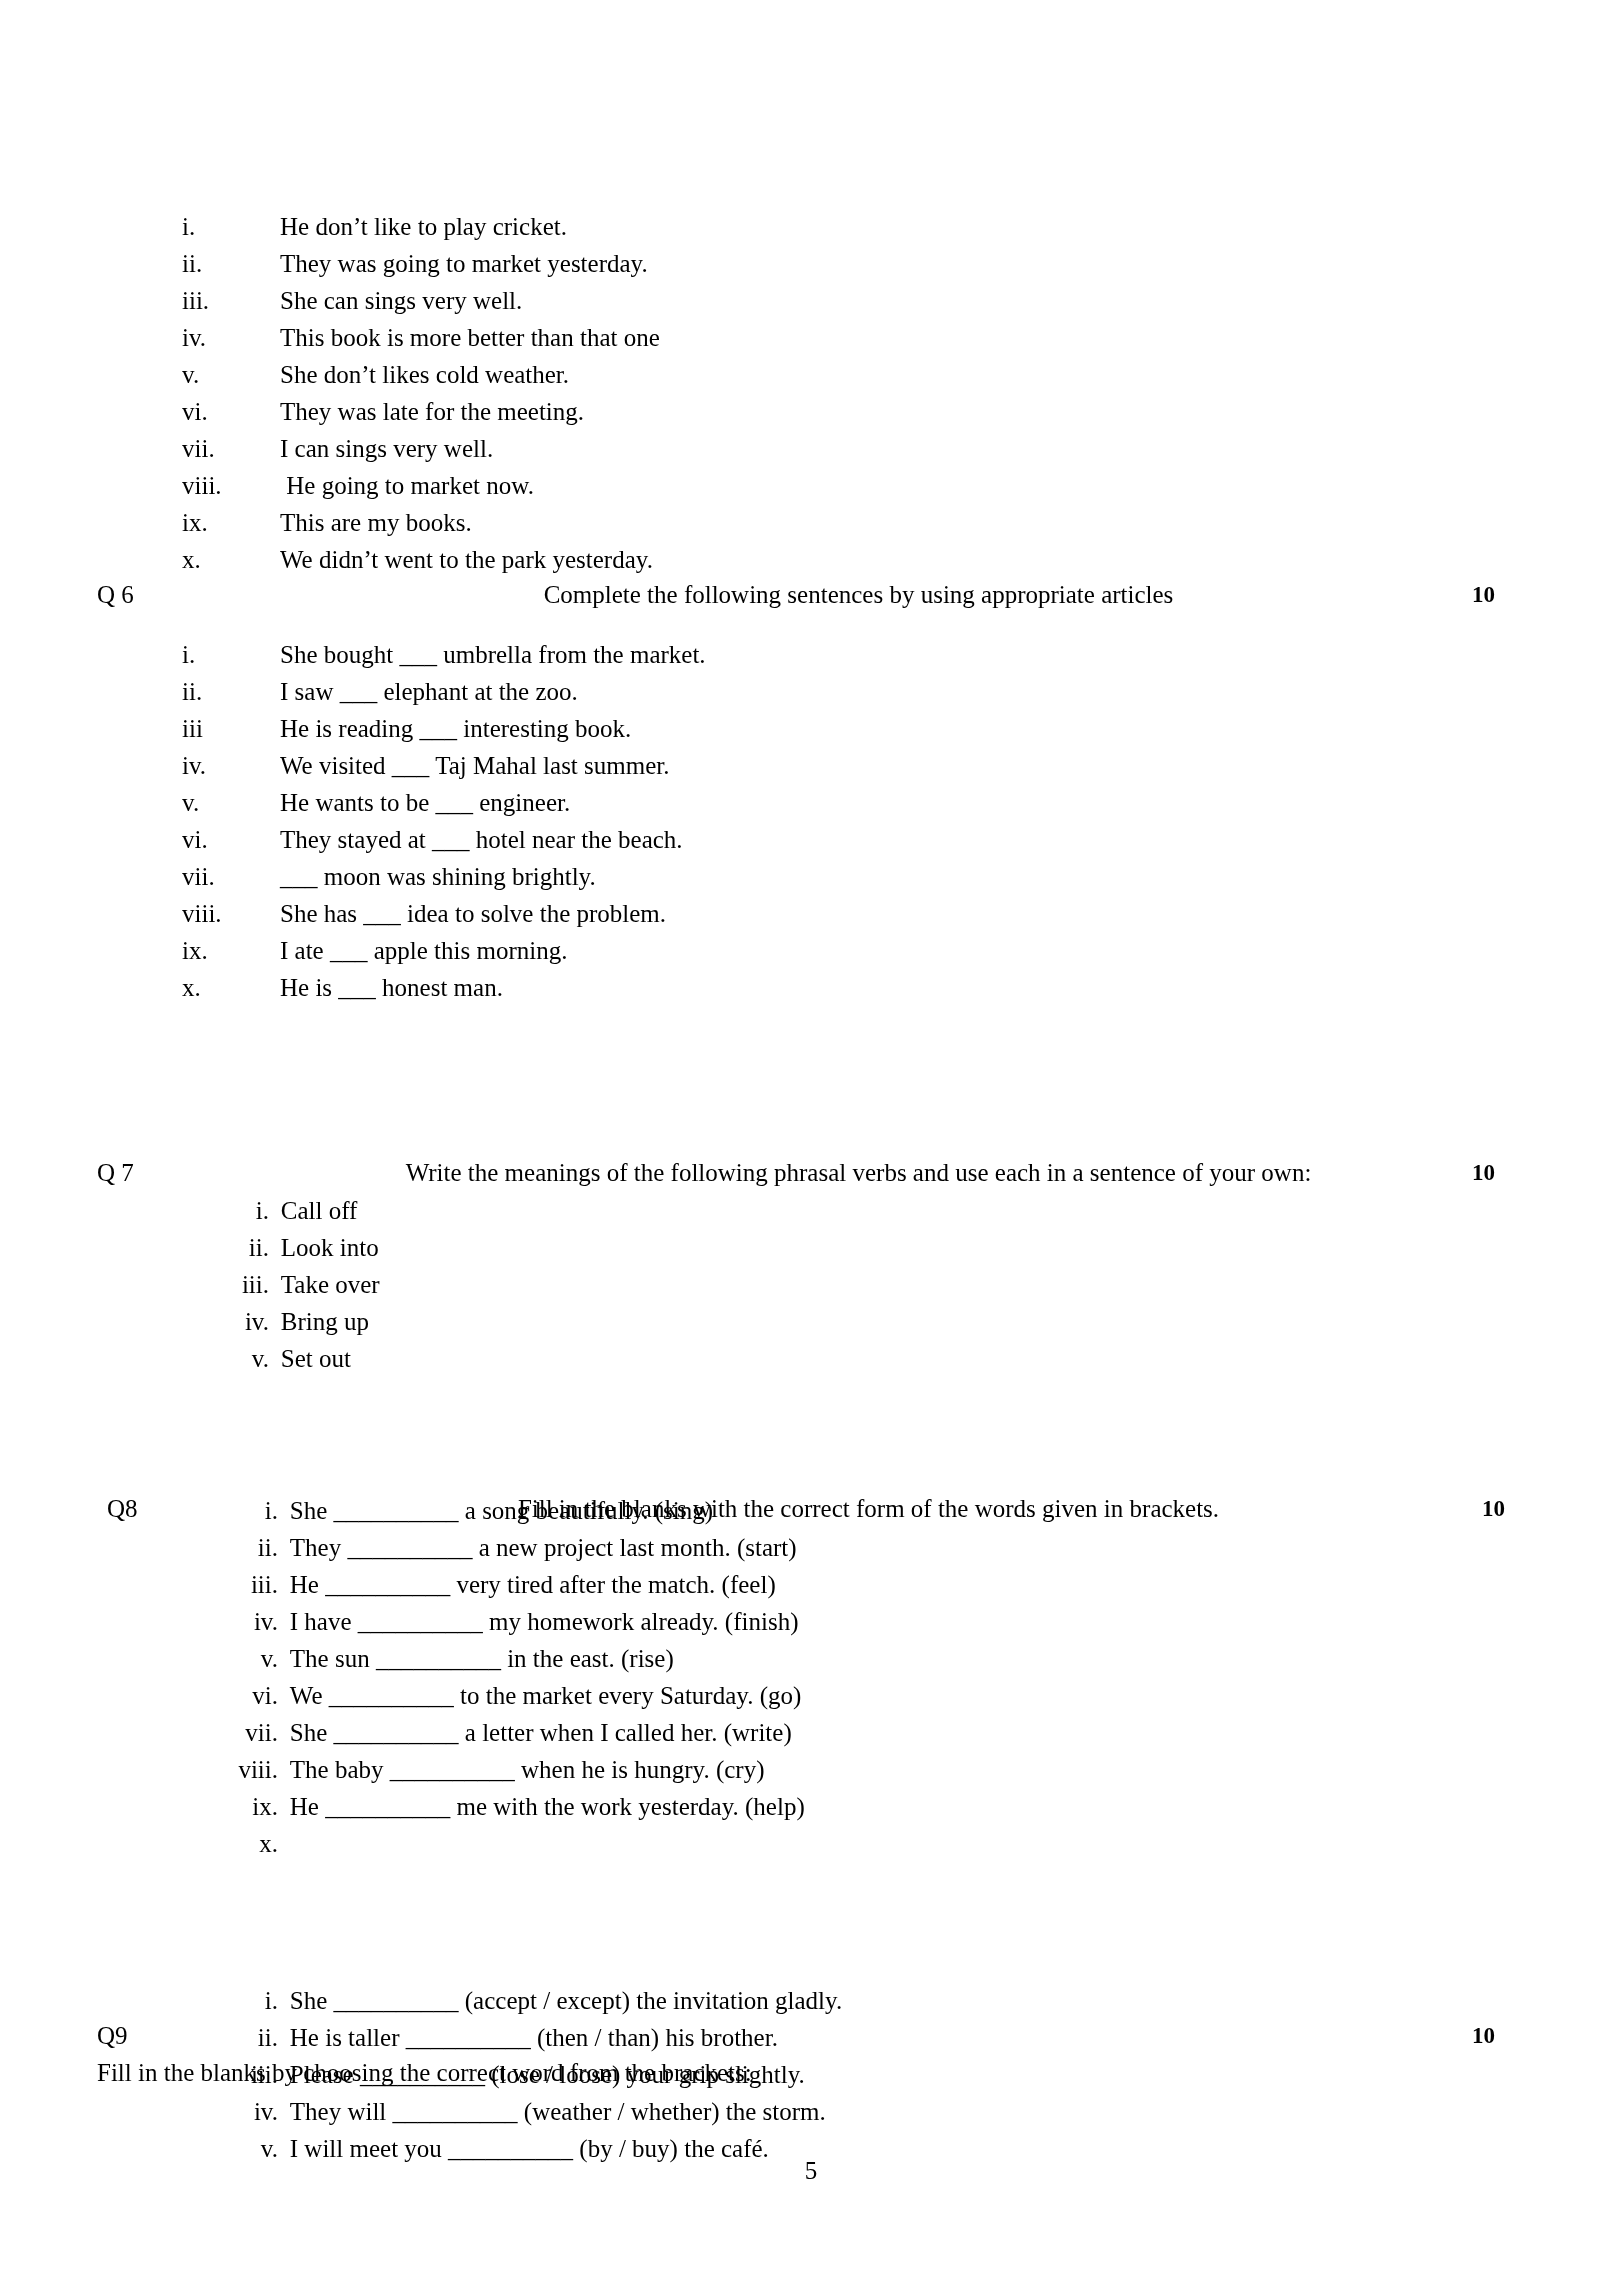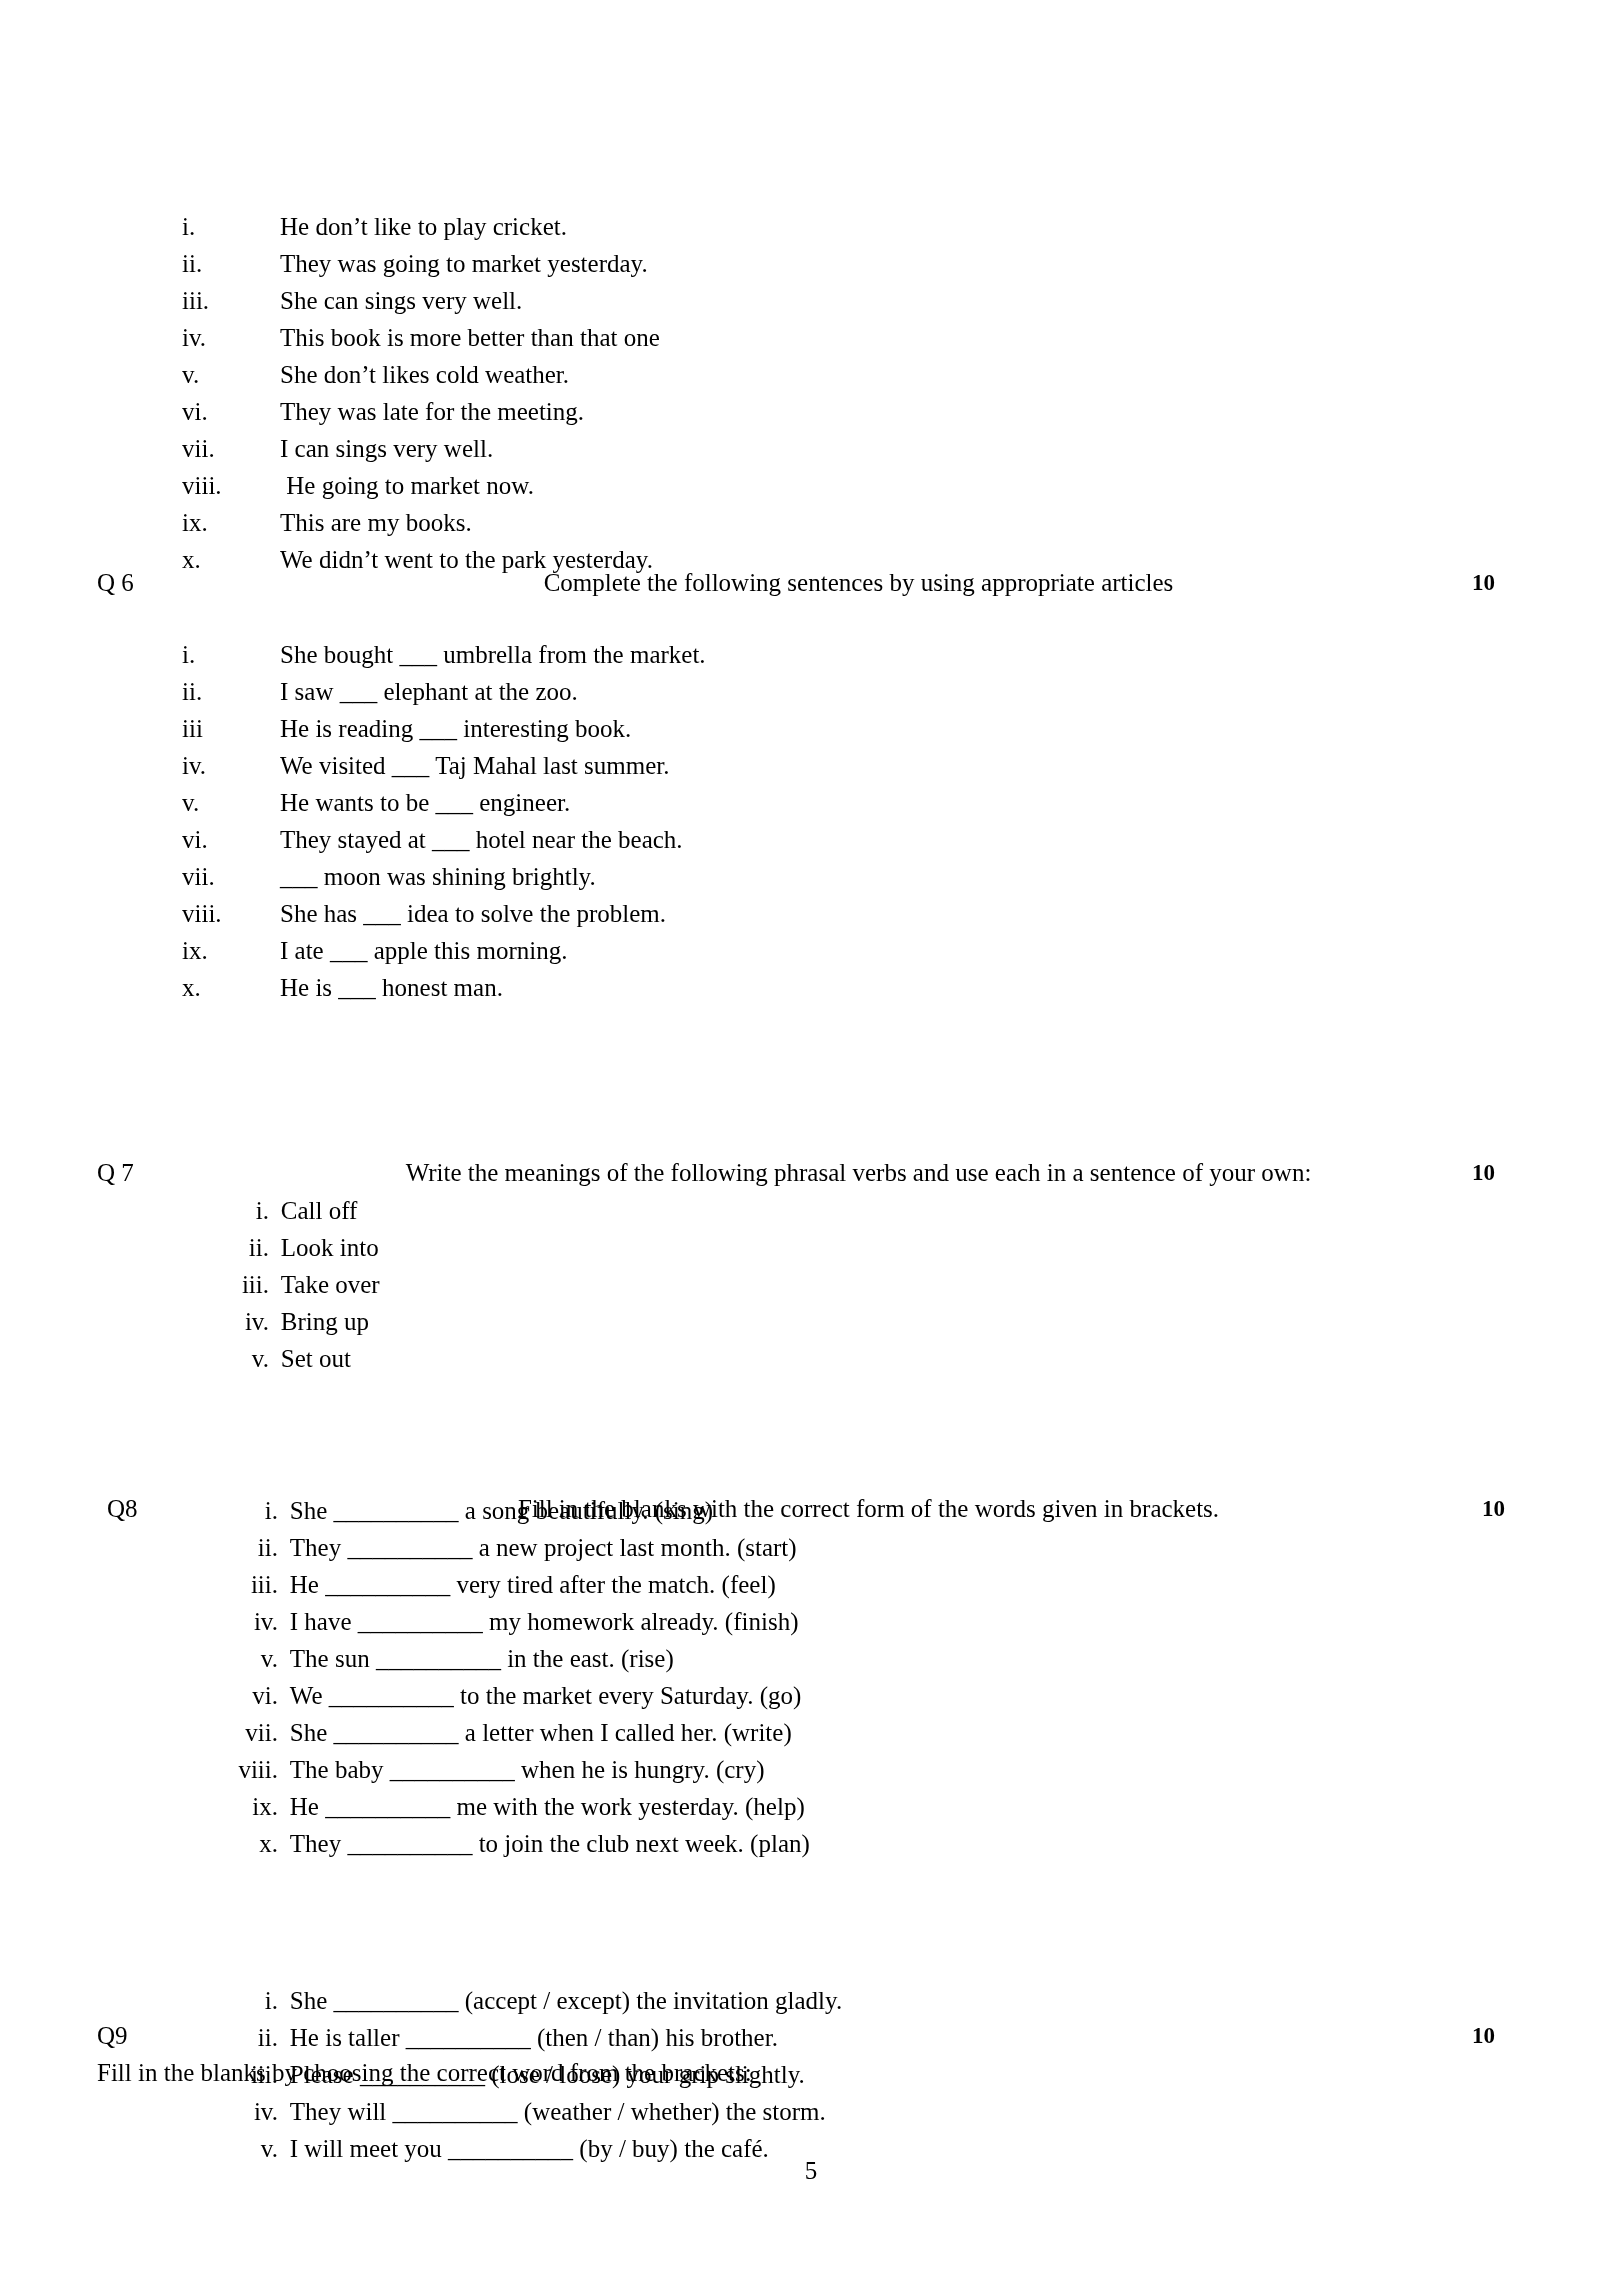--- a/index.html
+++ b/index.html
@@ -64,21 +64,21 @@
   }
   .qhead .qprompt {
     flex: 1 1 auto;
     text-align: center;
   }
 
   
   .block { position: absolute; }
 
   #list-errors    { left: 182px;  top: 208px;  }
-  #q6-head        { left: 97px;  top: 564px;  width: 1424px; }
+  #q6-head        { left: 97px;  top: 576px;  width: 1424px; }
   #q6-list        { left: 182px;  top: 636px;  }
   #q7-head        { left: 97px;  top: 1117px; width: 1424px; }
   #q7-list        { left: 171px;  top: 1192px; }
   #q8-head        { left: 107px;  top: 1416px; width: 1424px; }
   #q8-list        { left: 180px;  top: 1492px; }
   #q9-head        { left: 97px;  top: 1906px; width: 1424px; flex-direction: column; }
   #q9-list        { left: 180px;  top: 1982px; }
   #page-number    { left: 0;      top: 2155px; width: 1622px; text-align: center;
                     font-size: 25px; line-height: 31px; }
   .qhead { position: relative; }
@@ -262,21 +262,20 @@
       <li class="qrow">
         <span class="rn">viii.</span>
         <span class="qtext">The baby __________ when he is hungry. (cry)</span>
       </li>
       <li class="qrow">
         <span class="rn">ix.</span>
         <span class="qtext">He __________ me with the work yesterday. (help)</span>
       </li>
       <li class="qrow">
         <span class="rn">x.</span>
-        <span class="qtext">They __________ to join the club next week. (plan)</span>
       </li>
     </ul>
   </div>
 
   <div class="block qhead" id="q9-head">
     <span class="qlabel">Q9</span>
     <span class="qprompt">Fill in the blanks by choosing the correct word from the brackets:</span>
     <span class="marks-abs">10</span>
   </div>
 

